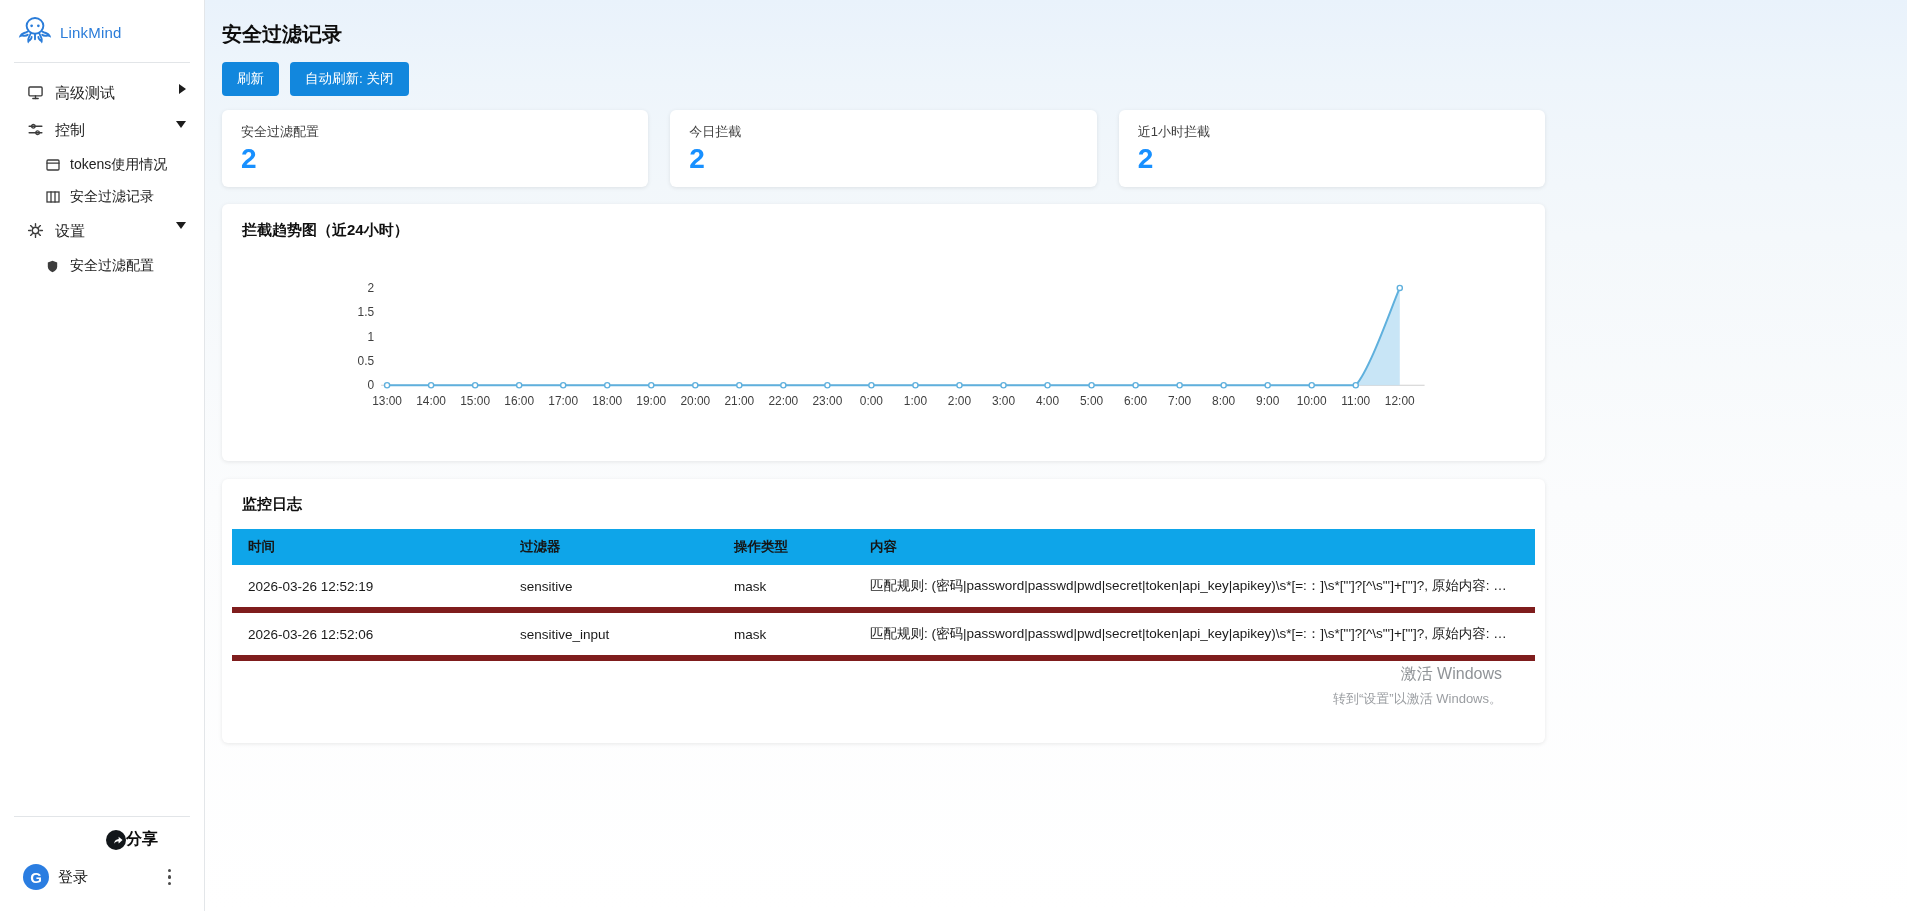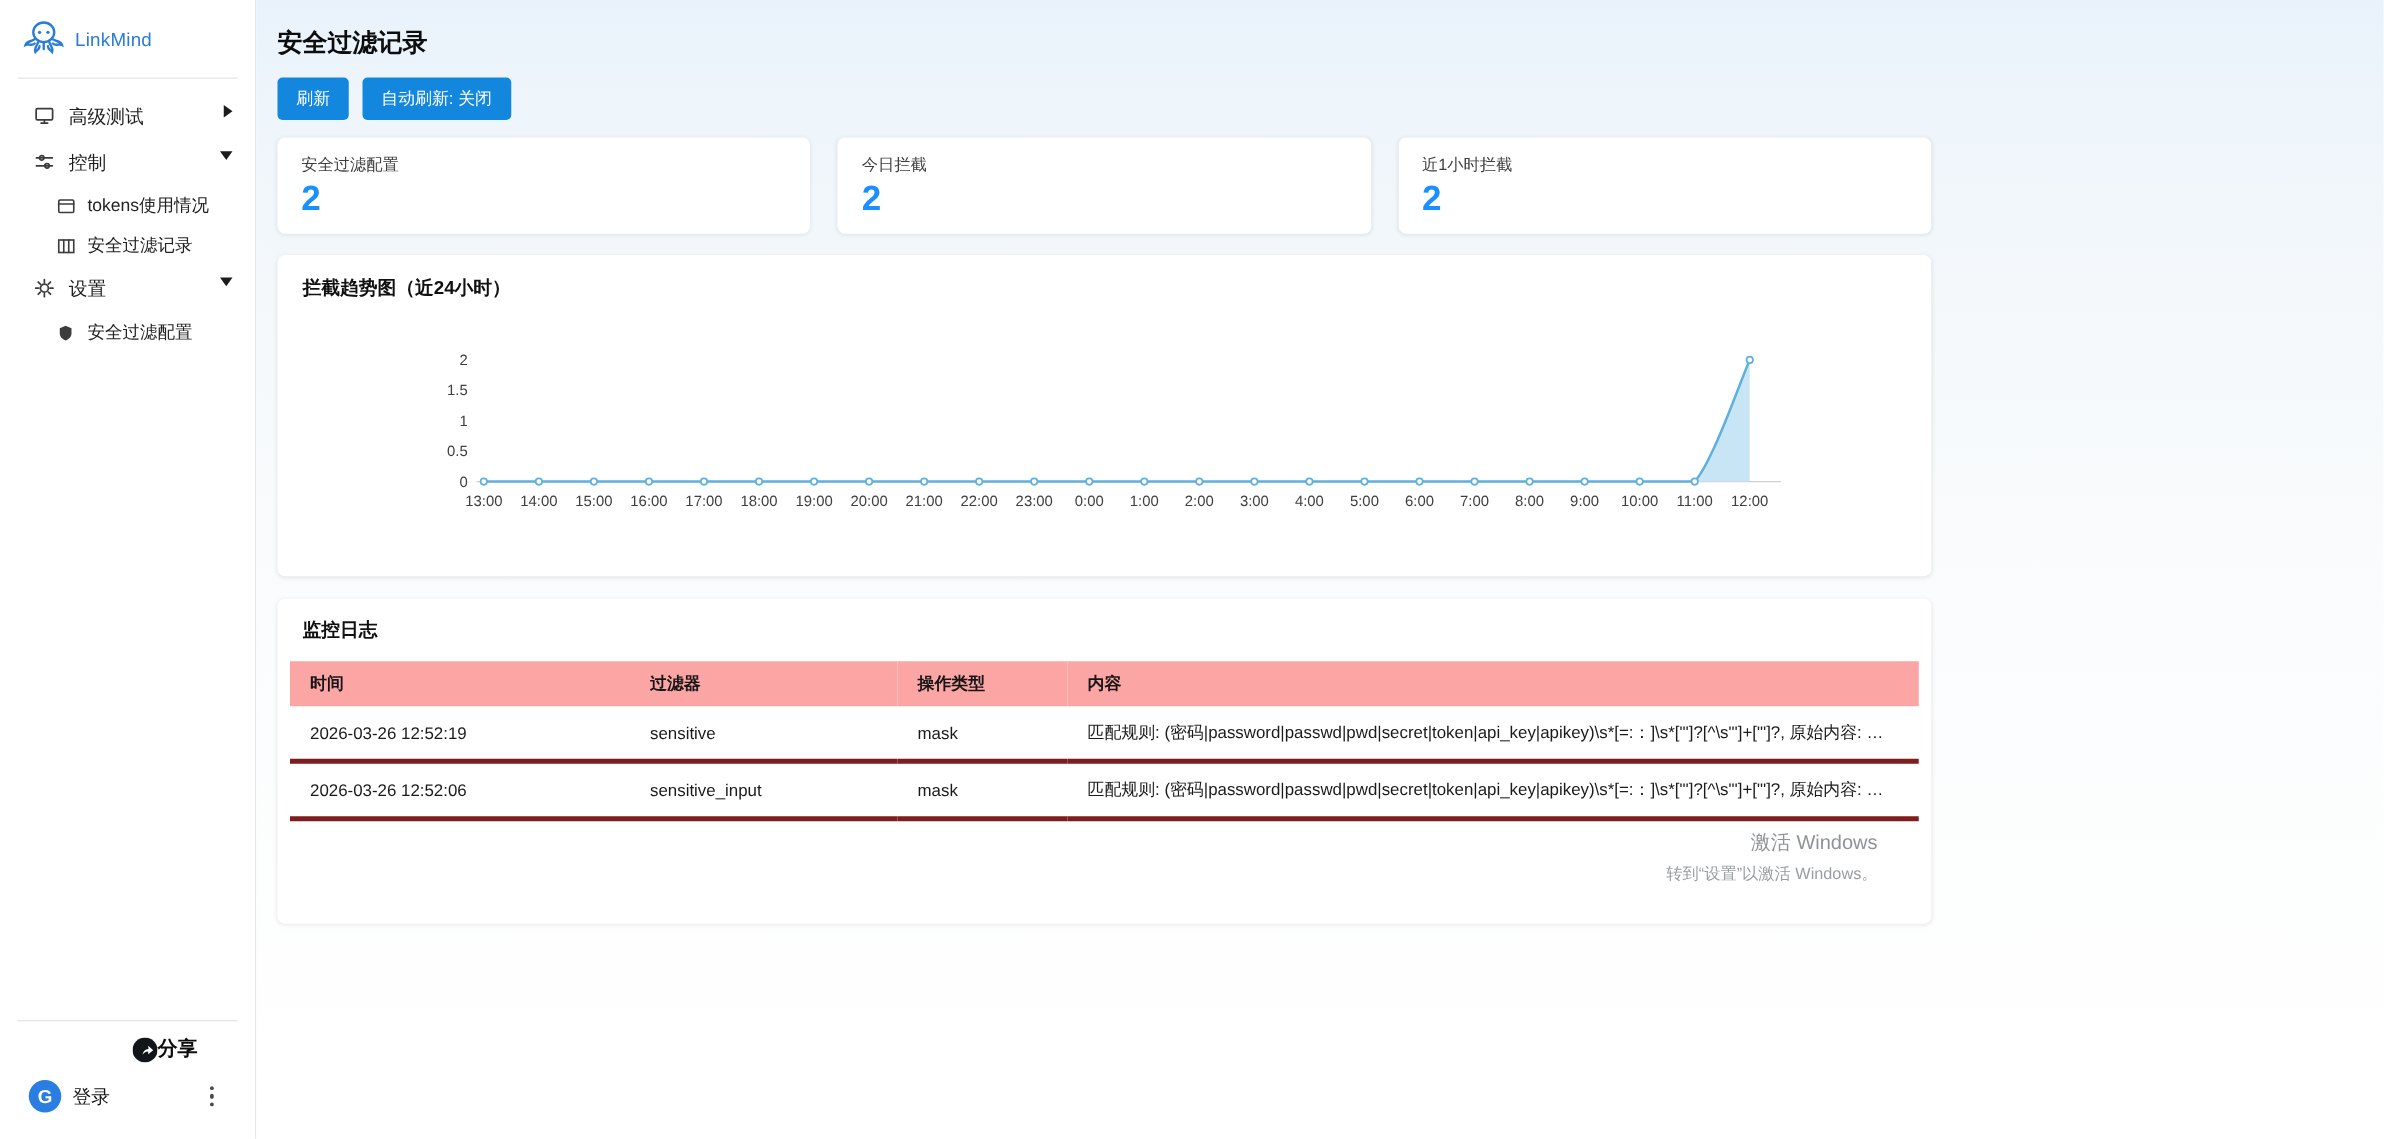--- a/index.html
+++ b/index.html
@@ -70,22 +70,22 @@
 
   .card { background:#fff; border-radius:6px; box-shadow:0 1px 4px rgba(0,0,0,0.09); }
   .chart-card { padding:17px 20px 40px; margin-bottom:18px; }
   .card-title { font-size:15px; font-weight:bold; color:#101010; margin:0; }
   #trend-chart { display:block; margin-top:42px; width:1283px; height:139px; }
   #trend-chart .tick { font-size:12px; fill:#3f3f3f; font-family:"Liberation Sans","DejaVu Sans",sans-serif; }
 
   .table-card { padding:16px 0 82px; }
   .table-card .card-title { padding:0 20px; }
   .log-table { width:calc(100% - 20px); margin:15px 10px 0; border-collapse:collapse; font-size:13.5px; }
-  .log-table thead th { background:#fca5a5; text-align:left; font-weight:bold; color:#161616; padding:9px 16px; }
-  .log-table tbody td { padding:12px 16px; border-bottom:4px solid #7f1d1d; color:#1a1a1a; }
+  .log-table thead th { background:#0ea5e9; text-align:left; font-weight:bold; color:#161616; padding:9px 16px; }
+  .log-table tbody td { padding:12px 16px; border-bottom:6px solid #7f1d1d; color:#1a1a1a; }
   .col-time { width:272px; } .col-filter { width:214px; } .col-action { width:136px; }
   .td-content { max-width:660px; white-space:nowrap; overflow:hidden; text-overflow:ellipsis; }
 
   .watermark { position:absolute; left:1128px; top:664px; color:rgba(127,132,137,0.88); pointer-events:none; }
   .wm-line1 { font-size:16px;text-align:right; }
   .wm-line2 { font-size:13px; margin-top:5px; color:rgba(140,144,148,0.88); }
 </style>
 </head>
 <body>
 

